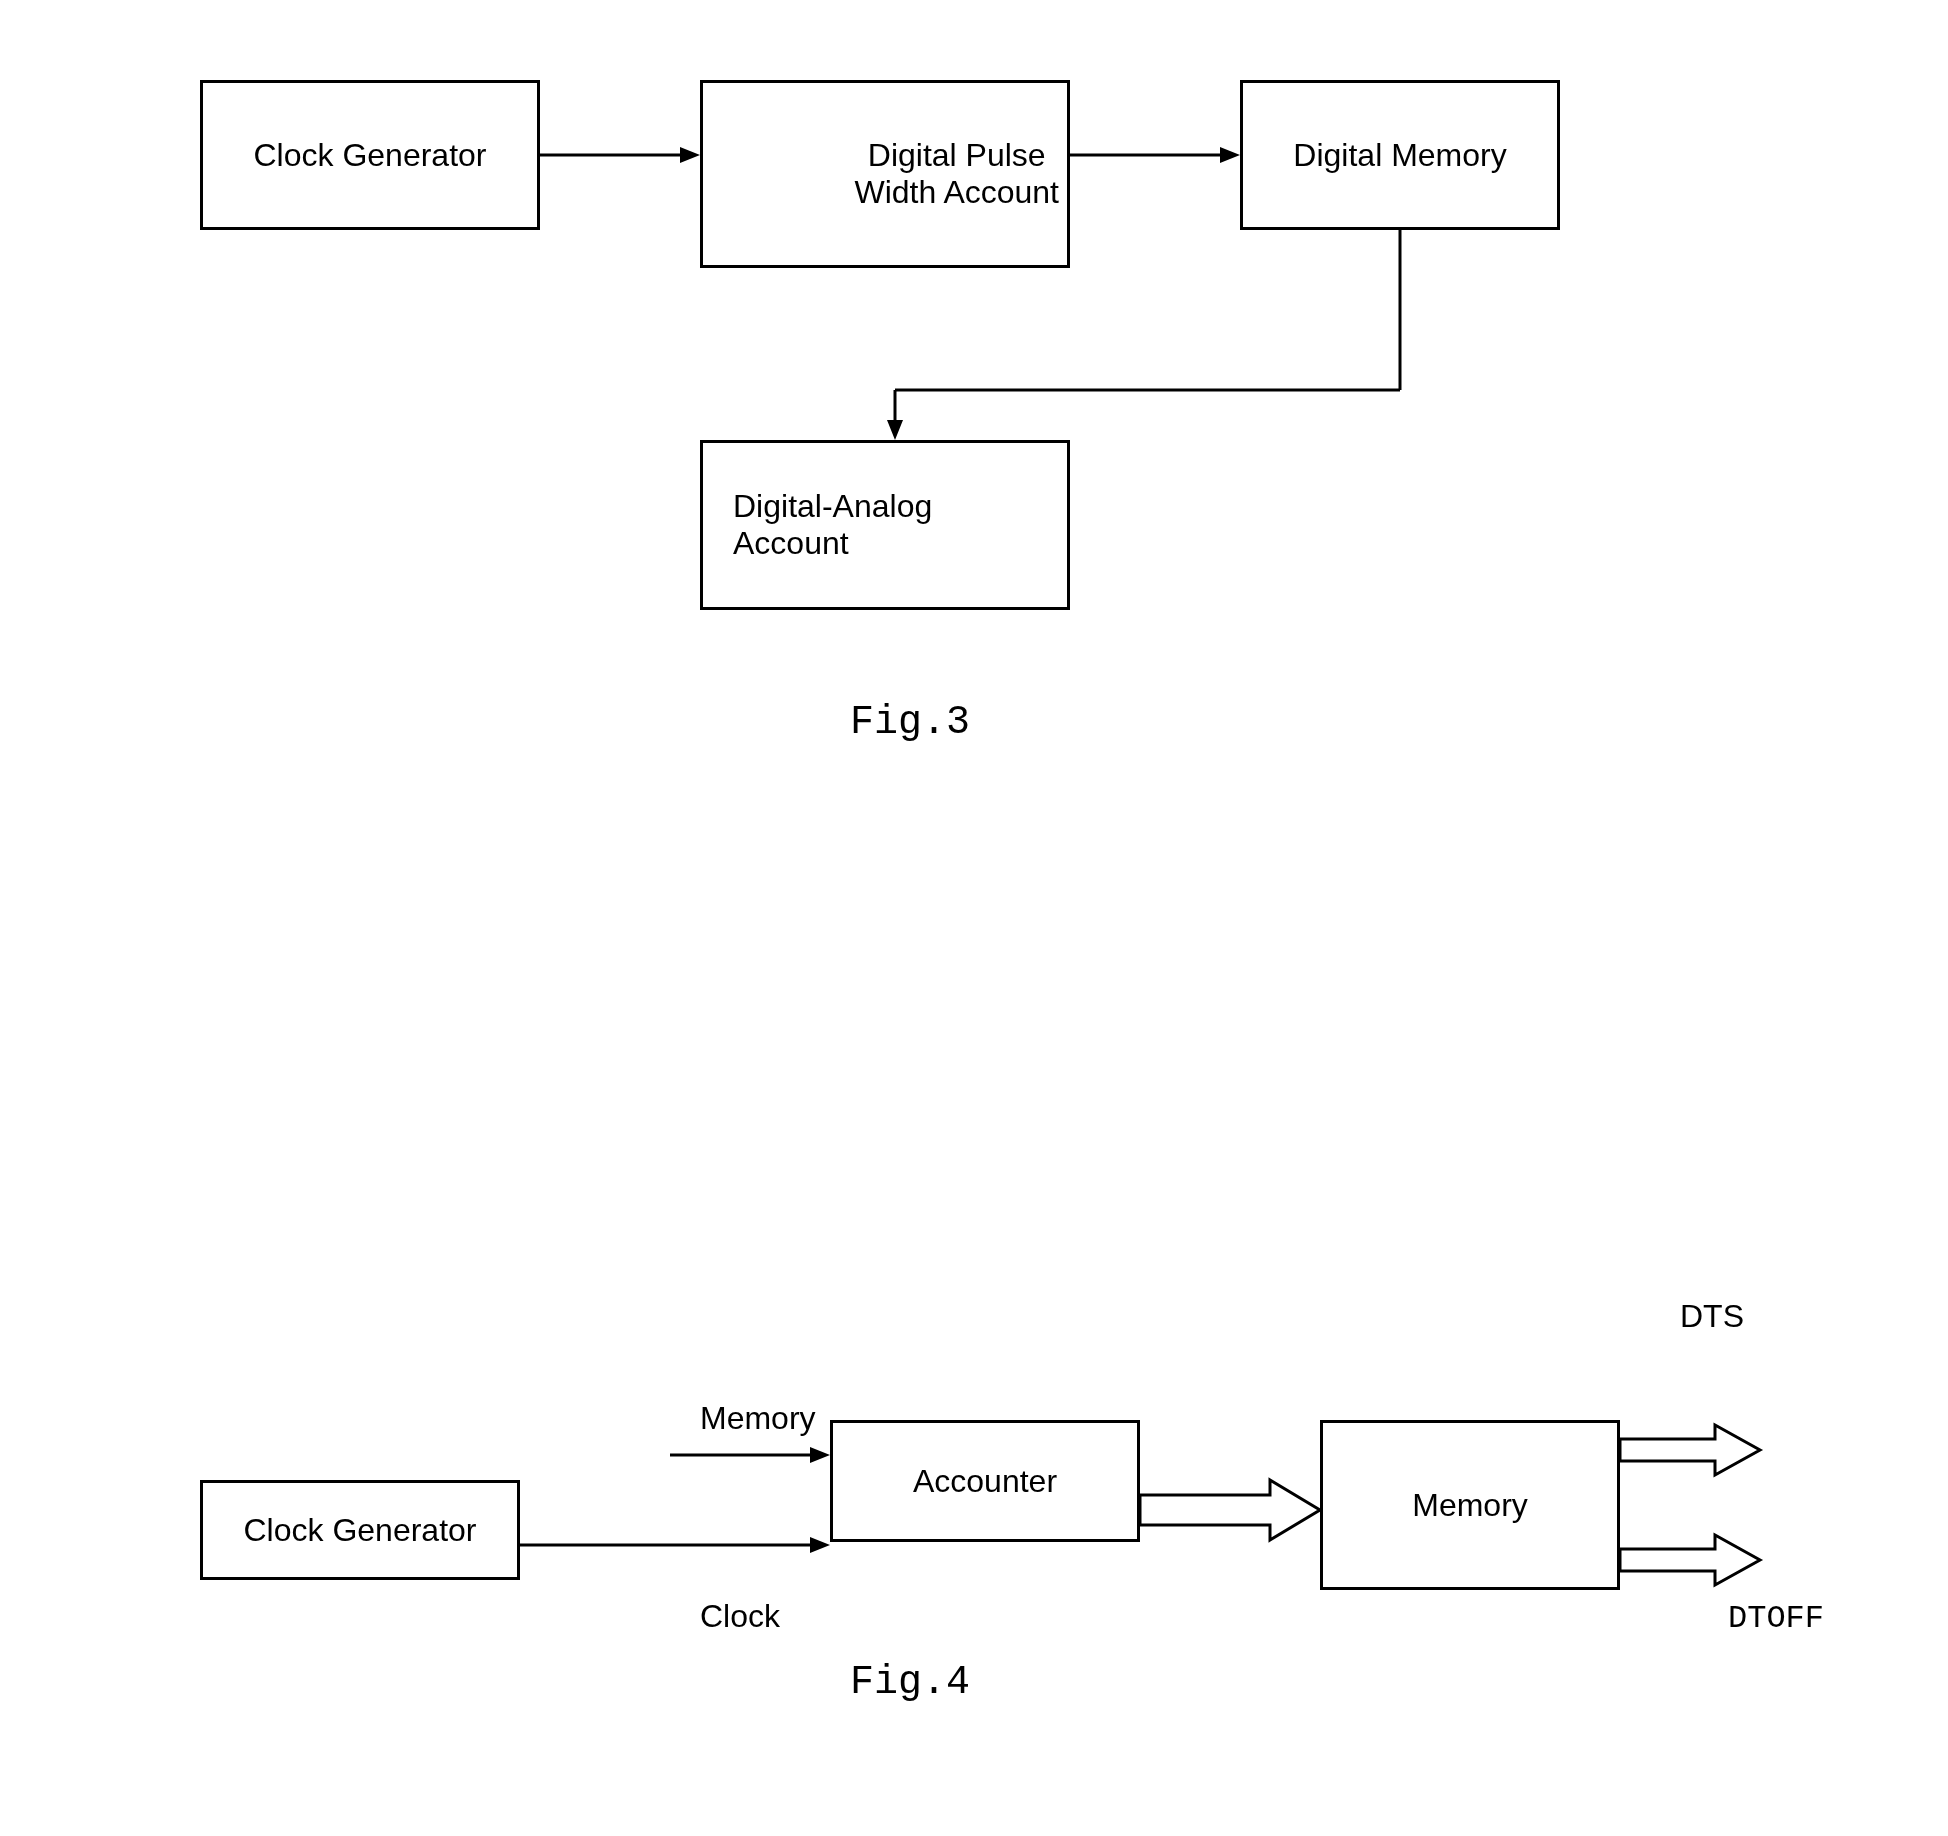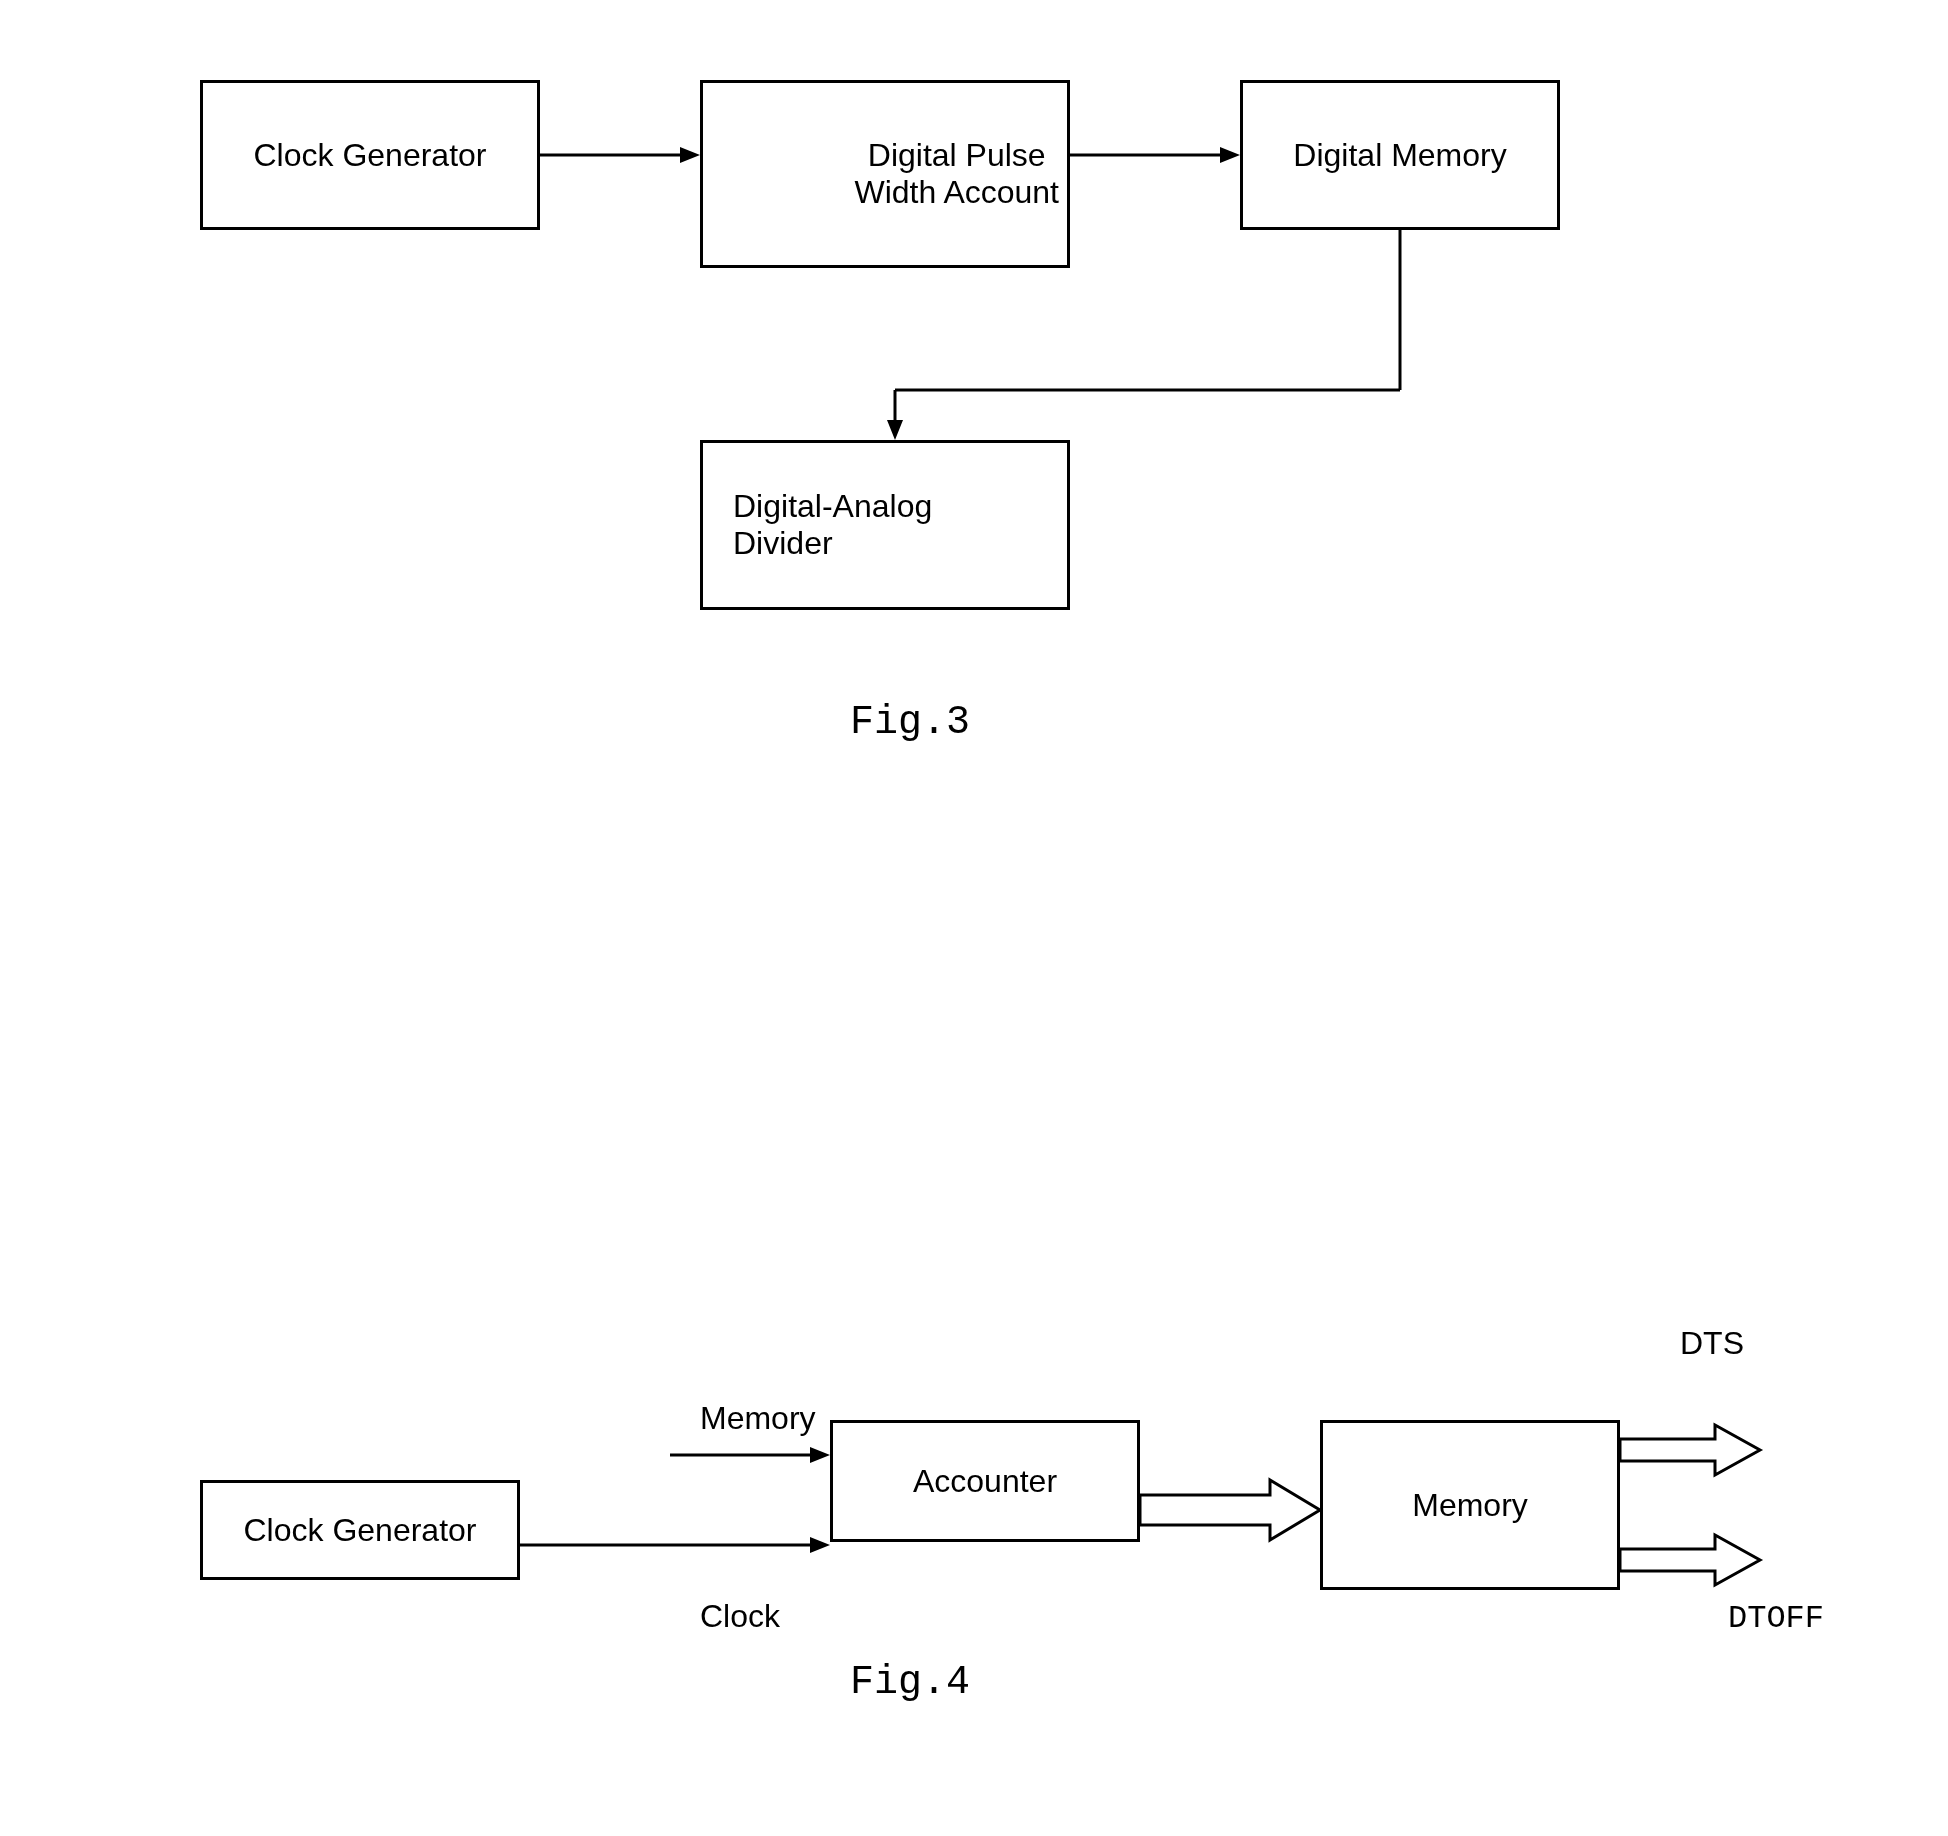--- a/index.html
+++ b/index.html
@@ -50,21 +50,21 @@
   <span>Digital Pulse
 Width Account</span>
 </div>
 
 <div class="box" style="left:1240px; top:80px; width:320px; height:150px;text-align:right;">
   <span>Digital Memory</span>
 </div>
 
 <div class="box" style="left:700px; top:440px; width:370px; height:170px; white-space:pre-line; justify-content:flex-start; padding-left:30px; text-align:left;">
   <span>Digital-Analog
-Divider</span>
+Account</span>
 </div>
 
 <svg class="connector" style="left:540px; top:145px;" width="160" height="20">
   <line x1="0" y1="10" x2="145" y2="10" stroke="#000" stroke-width="3"></line>
   <polygon points="160,10 140,2 140,18" fill="#000"></polygon>
 </svg>
 
 <svg class="connector" style="left:1070px; top:145px;" width="170" height="20">
   <line x1="0" y1="10" x2="155" y2="10" stroke="#000" stroke-width="3"></line>
   <polygon points="170,10 150,2 150,18" fill="#000"></polygon>
@@ -109,21 +109,21 @@
   <span>Clock</span>
 </div>
 
 <svg class="connector" style="left:1140px; top:1480px;" width="180" height="60">
   <polygon points="0,15 130,15 130,0 180,30 130,60 130,45 0,45" fill="#fff" stroke="#000" stroke-width="3"></polygon>
 </svg>
 
 <svg class="connector" style="left:1620px; top:1425px;" width="140" height="50">
   <polygon points="0,14 95,14 95,0 140,25 95,50 95,36 0,36" fill="#fff" stroke="#000" stroke-width="3"></polygon>
 </svg>
-<div class="output-label" style="left:1680px; top:1325px;">
+<div class="output-label" style="left:1680px; top:1298px;">
   <span>DTS</span>
 </div>
 
 <svg class="connector" style="left:1620px; top:1535px;" width="140" height="50">
   <polygon points="0,14 95,14 95,0 140,25 95,50 95,36 0,36" fill="#fff" stroke="#000" stroke-width="3"></polygon>
 </svg>
 <div class="output-label" style="left:1728px; top:1600px;font-family:Liberation Mono, monospace;">
   <span>DTOFF</span>
 </div>
 

